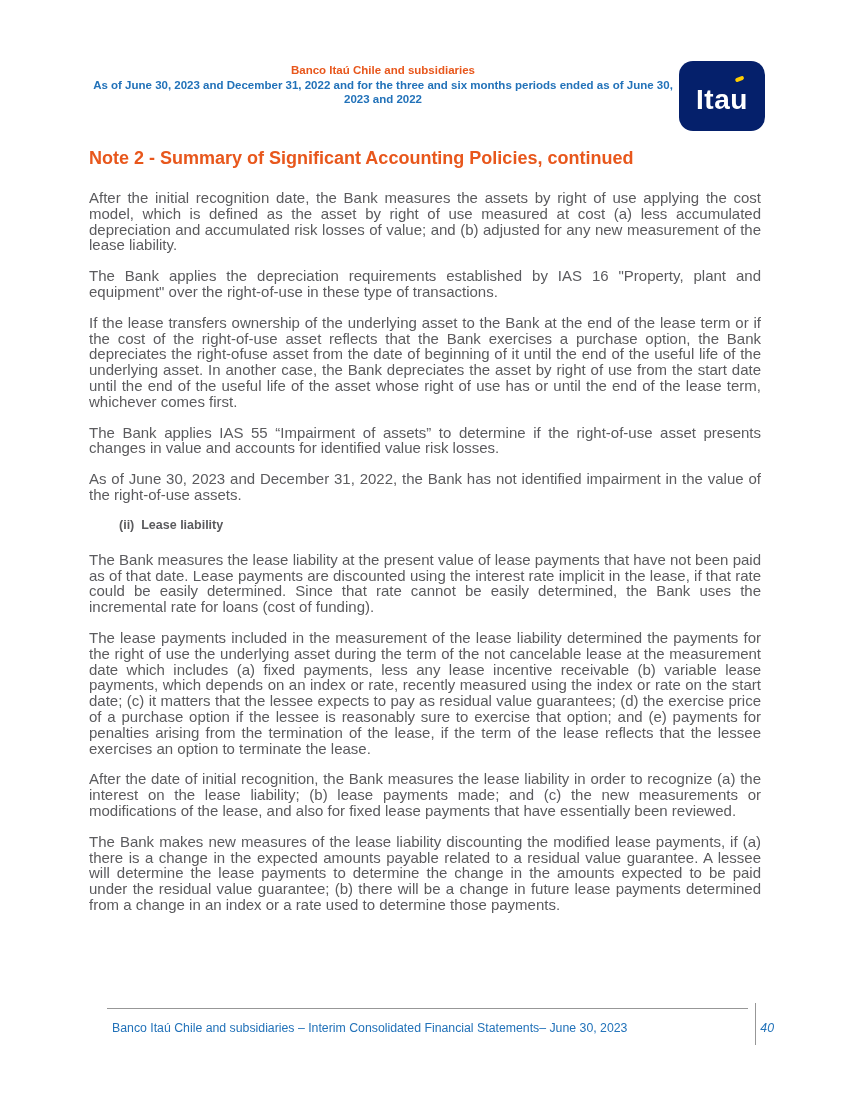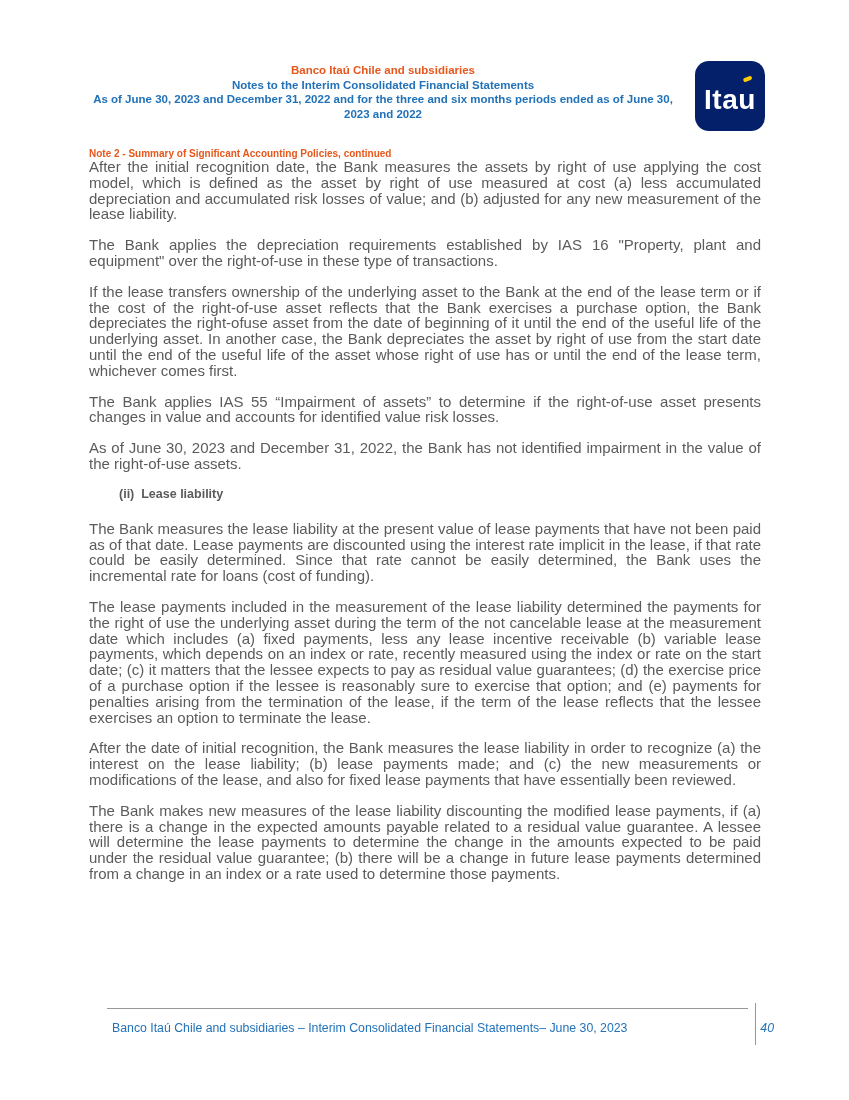--- a/index.html
+++ b/index.html
@@ -29,21 +29,21 @@
     text-align: center;
   }
   .h-orange { color: #E8571C; }
   .h-blue { color: #2272B9; }
 
   
   .logo-box {
     position: absolute;
     top: -2px;
     right: -4px;
-    width: 70px;
+    width: 86px;
     height: 70px;
     background: #05206B;
     border-radius: 14px;
     display: flex;
     align-items: center;
     justify-content: center;
   }
   .logo-word {
     color: #ffffff;
     font-weight: bold;
@@ -66,21 +66,22 @@
   
   .content {
     position: absolute;
     top: 148px;
     left: 89px;
     width: 672px;
   }
   .note-title {
     color: #E8571C;
     font-weight: bold;
-    font-size: 10px;
+    font-size: 18px;
+    margin-bottom: 21px;
   }
   .para {
     color: #5B5B5E;
     font-size: 15px;
     line-height: 15.8px;
     text-align: justify;
     margin-bottom: 15px;
   }
   .sub-heading {
     color: #5B5B5E;
@@ -130,21 +131,20 @@
   }
 </style>
 </head>
 <body>
 
 <div class="page">
 
   <div class="header">
     <div class="header-text">
       <div class="h-line h-orange">Banco Itaú Chile and subsidiaries</div>
-      <div class="h-line h-blue">Notes to the Interim Consolidated Financial Statements</div>
       <div class="h-line h-blue">As of June 30, 2023 and December 31, 2022 and for the three and six months periods ended as of June 30, 2023 and 2022</div>
     </div>
 
     <div class="logo-box">
       <div class="logo-word"><span>Ita</span><span class="logo-u"><span>u</span><span class="logo-accent-mark"></span></span></div>
     </div>
   </div>
 
   <div class="content">
     <div class="note-title">Note 2 - Summary of Significant Accounting Policies, continued</div>

